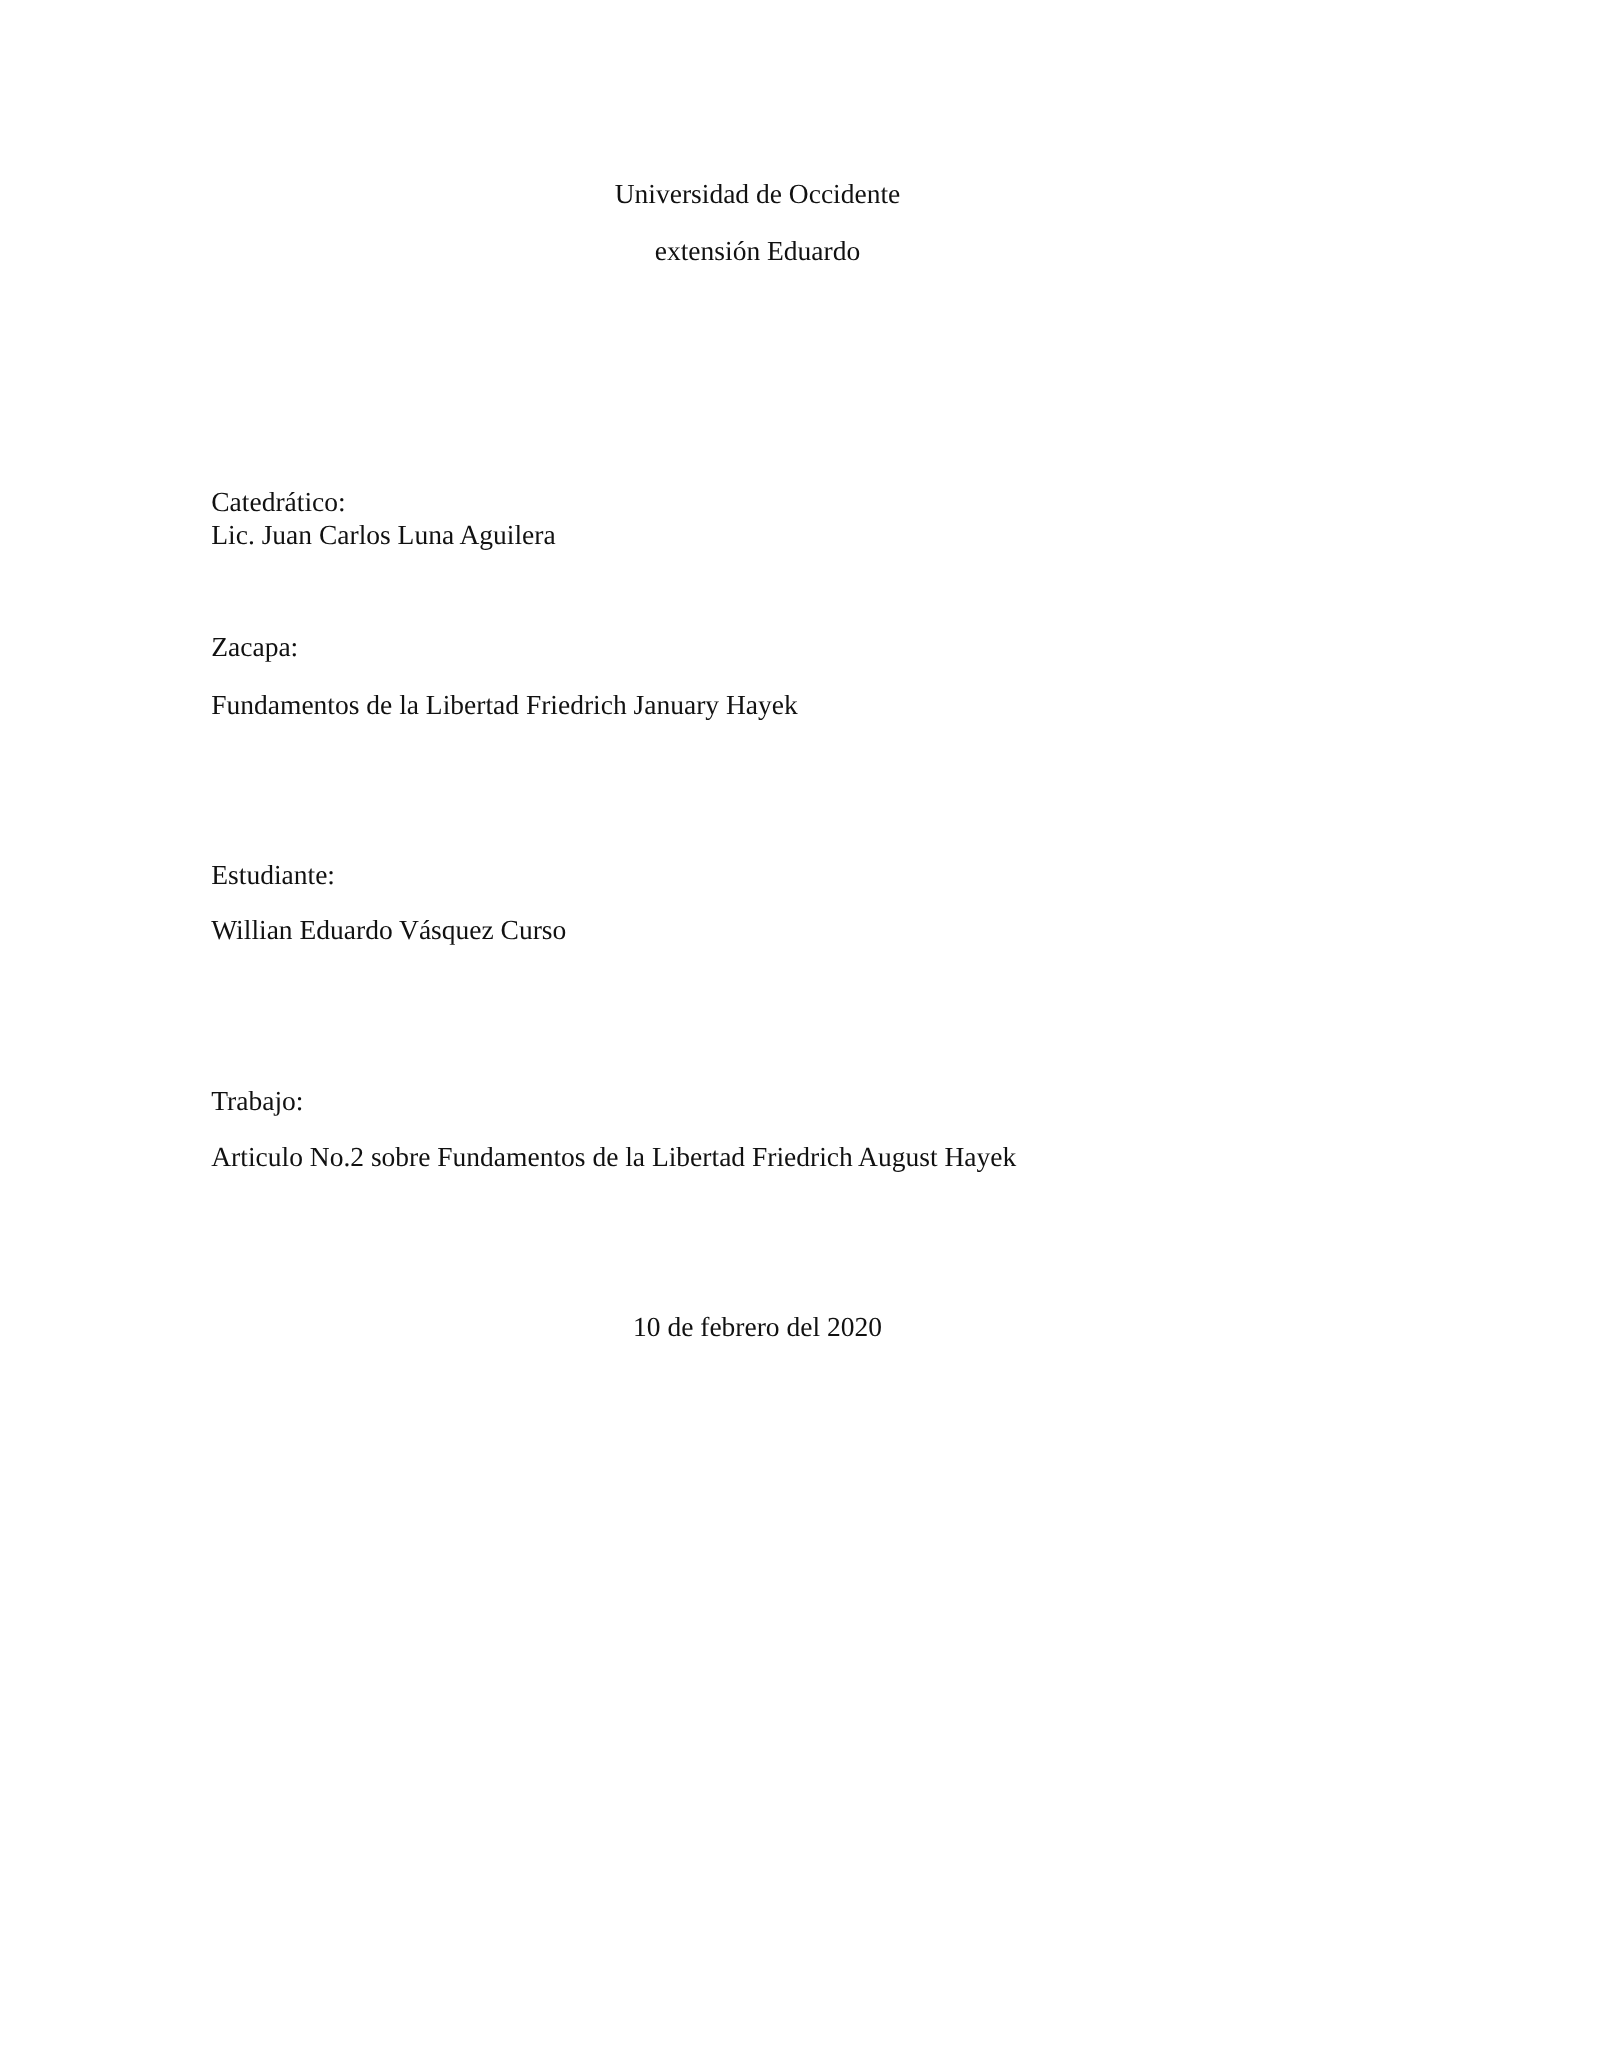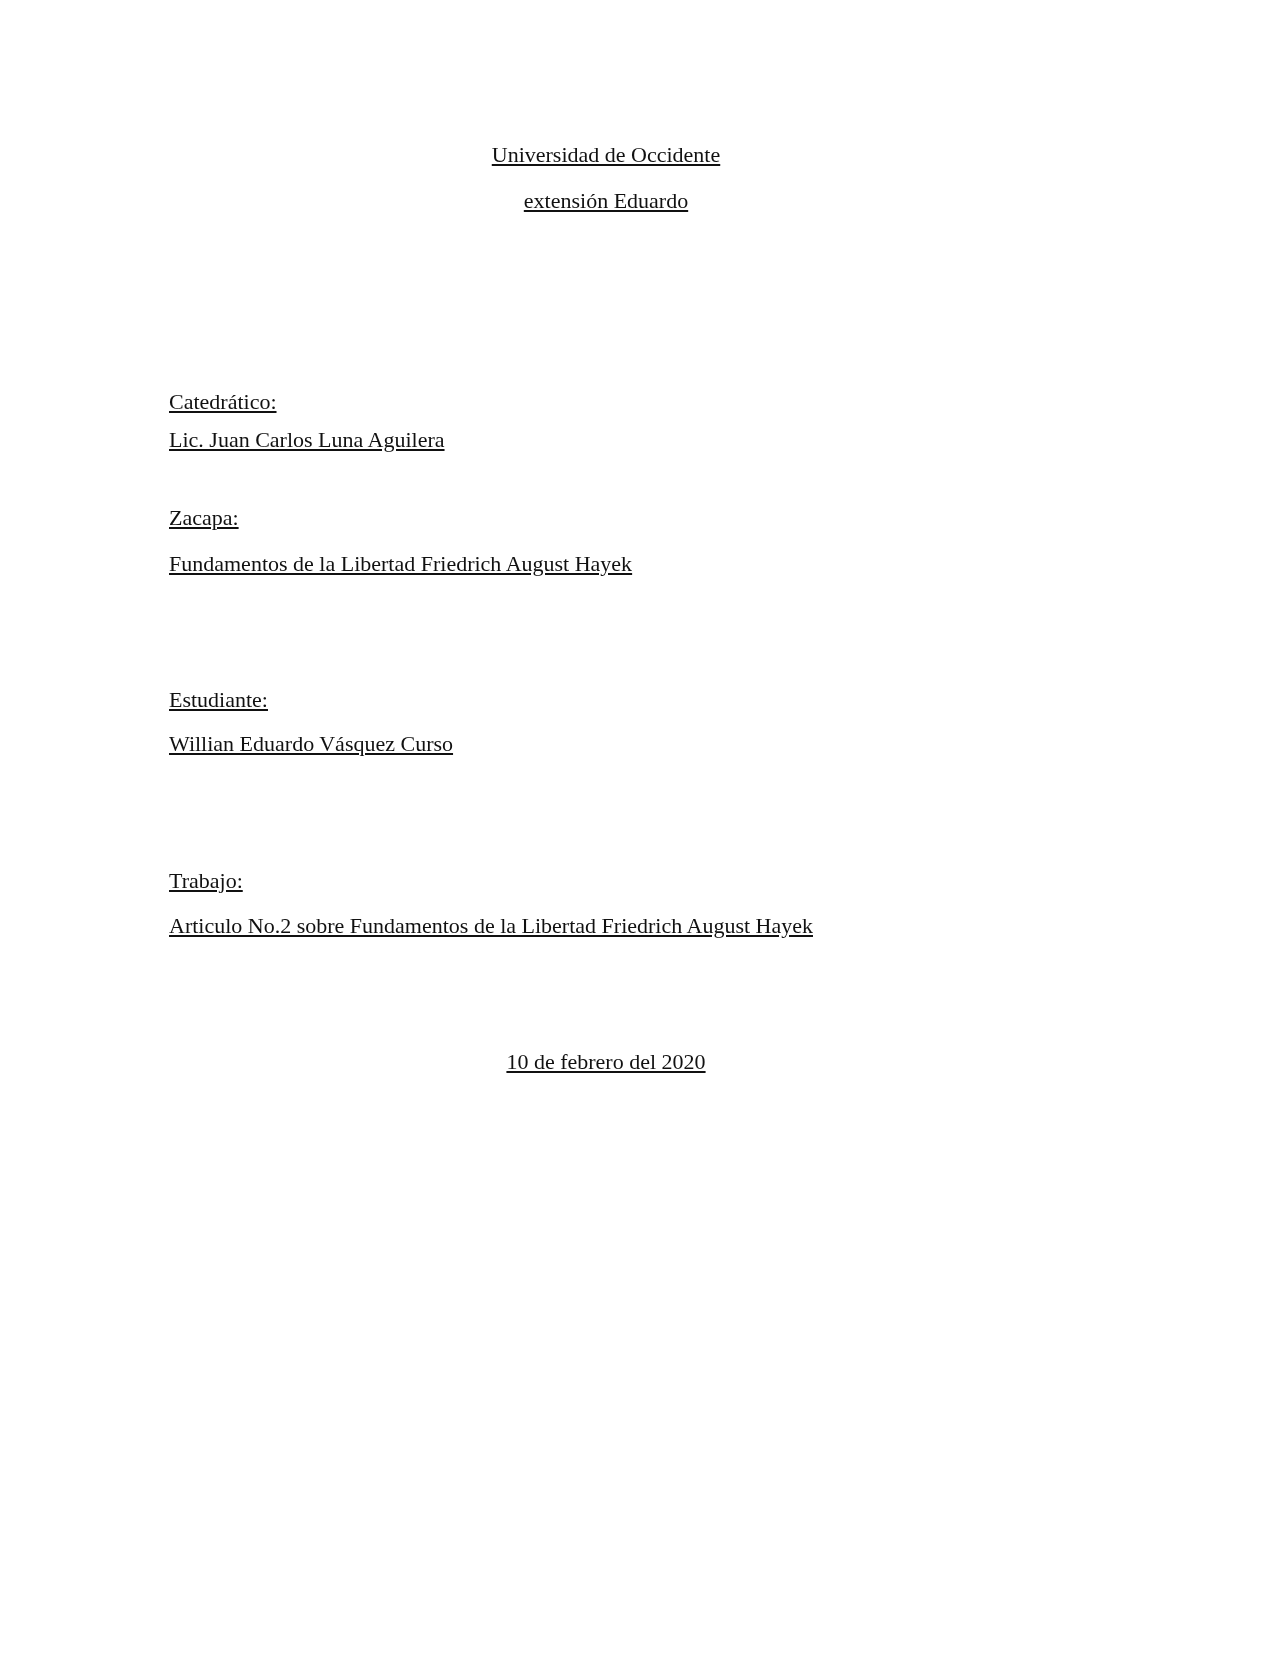--- a/index.html
+++ b/index.html
@@ -1,33 +1,33 @@
 <!DOCTYPE html>
 <html><head>
   <meta charset="utf-8">
   <style>
     html, body { margin: 0; padding: 0; background: #ffffff; }
     body { width: 1280px; height: 1656px; position: relative; overflow: hidden;
            font-family: "Liberation Serif", serif; color: #111111; }
-    .line { position: absolute; font-size: 22px; line-height: 28px; white-space: nowrap; text-decoration: underline; }
+    .line { position: absolute; font-size: 22px; line-height: 28px; white-space: nowrap; }
     .center { left: 0; width: 1212px; text-align: center; }
     .left { left: 169px; }
   </style>
 </head>
 <body>
 
 <div>
   <div class="line center" style="top:141px">Universidad de Occidente</div>
   <div class="line center" style="top:187px">extensión Eduardo</div>
 
   <div class="line left" style="top:388px">Catedrático:</div>
-  <div class="line left" style="top:426px">Lic. Juan Carlos Luna Aguilera</div>
+  <div class="line left" style="top:414px">Lic. Juan Carlos Luna Aguilera</div>
 
   <div class="line left" style="top:504px">Zacapa:</div>
-  <div class="line left" style="top:550px">Fundamentos de la Libertad Friedrich August Hayek</div>
+  <div class="line left" style="top:550px">Fundamentos de la Libertad Friedrich January Hayek</div>
 
   <div class="line left" style="top:686px">Estudiante:</div>
   <div class="line left" style="top:730px">Willian Eduardo Vásquez Curso</div>
 
   <div class="line left" style="top:867px">Trabajo:</div>
   <div class="line left" style="top:912px">Articulo No.2 sobre Fundamentos de la Libertad Friedrich August Hayek</div>
 
   <div class="line center" style="top:1048px">10 de febrero del 2020</div>
 </div>
 

